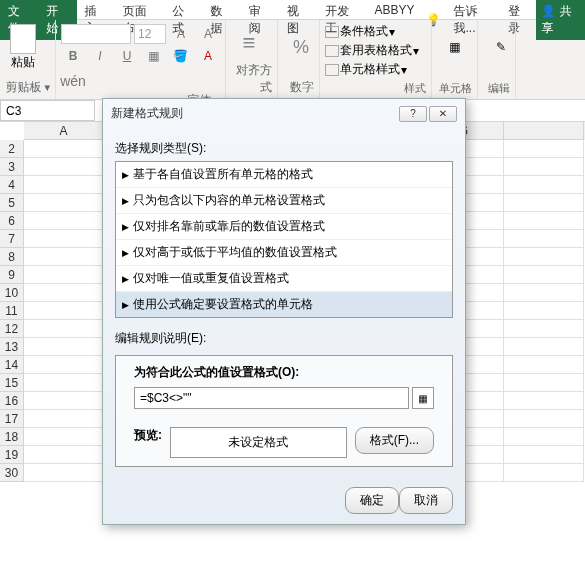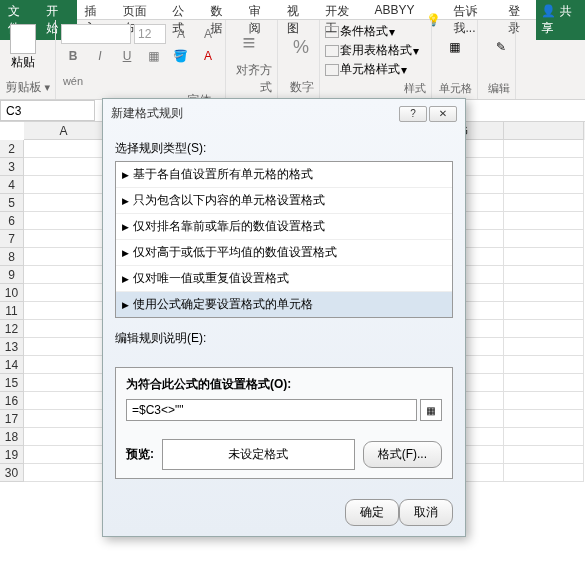--- a/index.html
+++ b/index.html
@@ -33,25 +33,25 @@
 .dlg-titletext{flex:1}
 .dlg-sys{display:flex;gap:2px}
 .sys-btn{width:28px;height:16px;border:1px solid #aaa;border-radius:2px;background:linear-gradient(#fdfdfd,#e8e8e8);text-align:center;font-size:10px;line-height:14px;cursor:pointer}
 .dlg-body{padding:8px 12px 10px}
 .sect-label{margin:4px 0}
 .rule-list{border:1px solid #999;background:#fff}
 .rule-item{padding:4px 6px;display:flex;align-items:center;gap:4px;border-bottom:1px solid #eee;cursor:pointer}
 .rule-item:last-child{border-bottom:none}
 .rule-item.sel{background:#d8e4f0}
 .tri{font-size:9px}
-.desc-box{border:1px solid #999;background:#f9fafb;padding:8px 10px;margin-top:20px}
+.desc-box{border:1px solid #999;background:#f9fafb;padding:8px 18px;margin-top:8px}
 .formula-row{display:flex;margin:6px 0}
 .formula-input{flex:1;border:1px solid #999;background:#fff;padding:3px 5px}
 .picker{width:22px;height:22px;border:1px solid #999;background:#fff;margin-left:3px;display:flex;align-items:center;justify-content:center}
-.preview-row{display:flex;align-items:center;gap:8px;margin-top:18px}
+.preview-row{display:flex;align-items:flex-start;gap:8px;margin-top:18px}
 .preview-box{flex:1;border:1px solid #999;background:#fff;text-align:center;padding:6px 0}
 .btn{border:1px solid #999;background:linear-gradient(#fdfdfd,#e6e6e6);padding:4px 14px;border-radius:9px;cursor:pointer}
 .dlg-footer{display:flex;justify-content:flex-end;padding:10px 12px}
 .styles-menu{display:flex;flex-direction:column;gap:2px;font-size:11px}
 .styles-menu div{display:flex;align-items:center;gap:1px}
 .mini{width:14px;height:12px;border:1px solid #aaa;display:inline-block}
 </style>
 </head>
 <body>
 
@@ -95,21 +95,21 @@
         </span>
       <span class="icon-btn">
           <i>I</i>
         </span>
       <span class="icon-btn">
           <u>U</u>
         </span>
       <span class="icon-btn">▦</span>
       <span class="icon-btn">🪣</span>
       <span class="icon-btn" style="color:#c00">A</span>
-      <span class="icon-btn" style="font-size:11px">wén</span>
+      <span class="icon-btn" style="font-size:14px">wén</span>
     </div>
     <div class="grp-label"><span>字体</span> ▾</div>
   </div>
   <div class="grp" style="width:52px">
     <div class="big-btn">
         <span style="font-size:22px;color:#888">≡</span>
       </div>
     <div class="grp-label"><span>对齐方式</span></div>
   </div>
   <div class="grp" style="width:42px">

